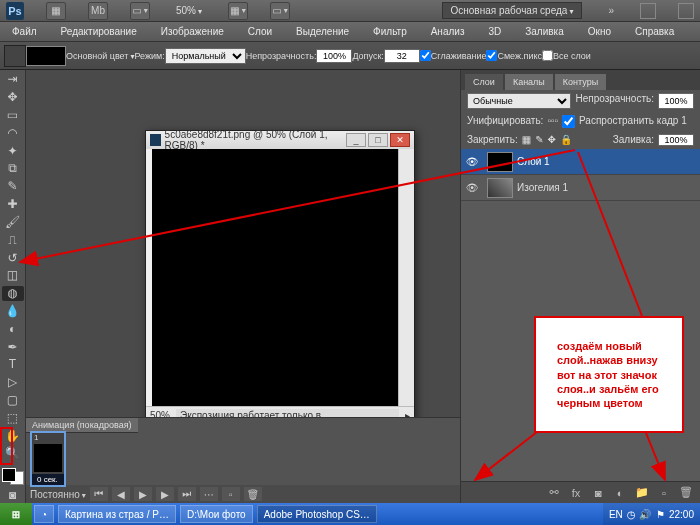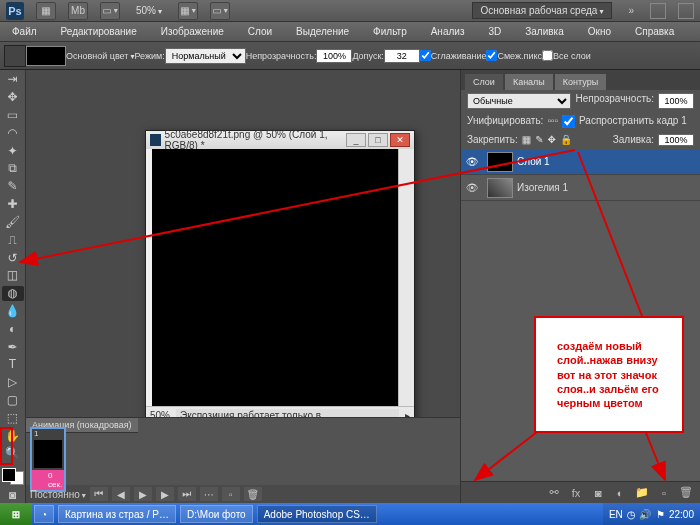--- a/index.html
+++ b/index.html
@@ -1,18 +1,18 @@
 <!DOCTYPE html>
 <html><head>
 <meta charset="utf-8">
 <style>
 * { margin: 0; padding: 0; box-sizing: border-box; font-family: Tahoma, sans-serif; font-size: 10px; }
 body { width: 700px; height: 525px; background: #535353; overflow: hidden; position: relative; }
 
-.topbar { height: 22px; background: linear-gradient(#6b6b6b,#565656); display: flex; align-items: center; padding: 0 6px; gap: 12px; color: #ddd; border-bottom: 1px solid #333; }
+.topbar { height: 22px; background: linear-gradient(#6b6b6b,#565656); display: flex; align-items: center; padding: 0 6px; gap: 22px; color: #ddd; border-bottom: 1px solid #333; }
 .ps-logo { width: 18px; height: 18px; background: #1a3a5a; color: #a8d4ff; font-weight: bold; font-size: 11px; display: flex; align-items: center; justify-content: center; border-radius: 2px; }
 .top-icon { width: 20px; height: 18px; background: #666; border: 1px solid #444; border-radius: 2px; display: flex; align-items: center; justify-content: center; color: #ccc; cursor: pointer; }
 .zoom-pct { color: #ddd; padding: 0 4px; }
 .dropdown-arrow::after { content: "▾"; margin-left: 2px; font-size: 8px; }
 .workspace-btn { background: #4a4a4a; border: 1px solid #333; color: #ddd; padding: 2px 8px; margin-left: auto; cursor: pointer; }
 .chev { color: #ccc; padding: 0 4px; cursor: pointer; }
 .sq { width: 16px; height: 16px; border: 1px solid #888; }
 
 .menubar { height: 20px; background: linear-gradient(#6a6a6a,#585858); display: flex; align-items: center; padding: 0 4px; gap: 8px; color: #e8e8e8; border-bottom: 1px solid #333; }
 .menu-item { padding: 2px 8px; cursor: pointer; }
@@ -41,21 +41,21 @@
 .doc-canvas { position: absolute; top: 18px; left: 6px; right: 16px; bottom: 18px; background: #000; }
 .doc-scroll-v { position: absolute; right: 0; top: 18px; width: 16px; bottom: 18px; background: #e8e8e8; border-left: 1px solid #bbb; }
 .doc-status { position: absolute; bottom: 0; left: 0; right: 0; height: 18px; background: #e8e8e8; border-top: 1px solid #bbb; display: flex; align-items: center; font-size: 9px; color: #333; padding: 0 4px; gap: 6px; }
 
 .anim-panel { position: absolute; left: 26px; right: 240px; bottom: 22px; height: 86px; background: #535353; border-top: 1px solid #333; }
 .anim-tab { background: #6a6a6a; color: #ddd; font-size: 9px; padding: 2px 6px; display: inline-block; border-bottom: 1px solid #333; }
 .anim-body { height: 52px; display: flex; align-items: center; padding: 2px 4px; gap: 4px; }
 .frame { width: 36px; border: 1px solid #888; background: #414141; }
 .frame.sel { border: 2px solid #6aa0e0; }
 .frame-thumb { height: 28px; background: #000; margin: 2px; }
-.frame-time { background: #ec4899; color: #fff; font-size: 8px; text-align: left; padding: 1px 16px; }
+.frame-time { background: #0f172a; color: #fff; font-size: 8px; text-align: left; padding: 1px 5px; }
 .frame-num { font-size: 8px; color: #ddd; text-align: left; padding: 0 2px; }
 .anim-controls { height: 18px; background: #4a4a4a; display: flex; align-items: center; gap: 4px; padding: 0 4px; color: #ccc; font-size: 9px; }
 .ctrl-btn { width: 18px; height: 14px; background: #555; display: flex; align-items: center; justify-content: center; cursor: pointer; }
 
 .right-panels { position: absolute; right: 0; top: 70px; width: 240px; bottom: 22px; background: #535353; border-left: 1px solid #333; display: flex; flex-direction: column; }
 .panel-tabs { height: 20px; background: #414141; display: flex; align-items: flex-end; padding: 0 4px; gap: 2px; }
 .panel-tab { background: #6a6a6a; color: #ddd; font-size: 9px; padding: 3px 8px; cursor: pointer; }
 .panel-tab.active { background: #535353; }
 .panel-row { display: flex; padding: 3px 6px; gap: 4px; color: #ddd; font-size: 9px; }
 .panel-select { flex: 1; background: #e8e8e8; border: 1px solid #666; font-size: 9px; padding: 1px; }

